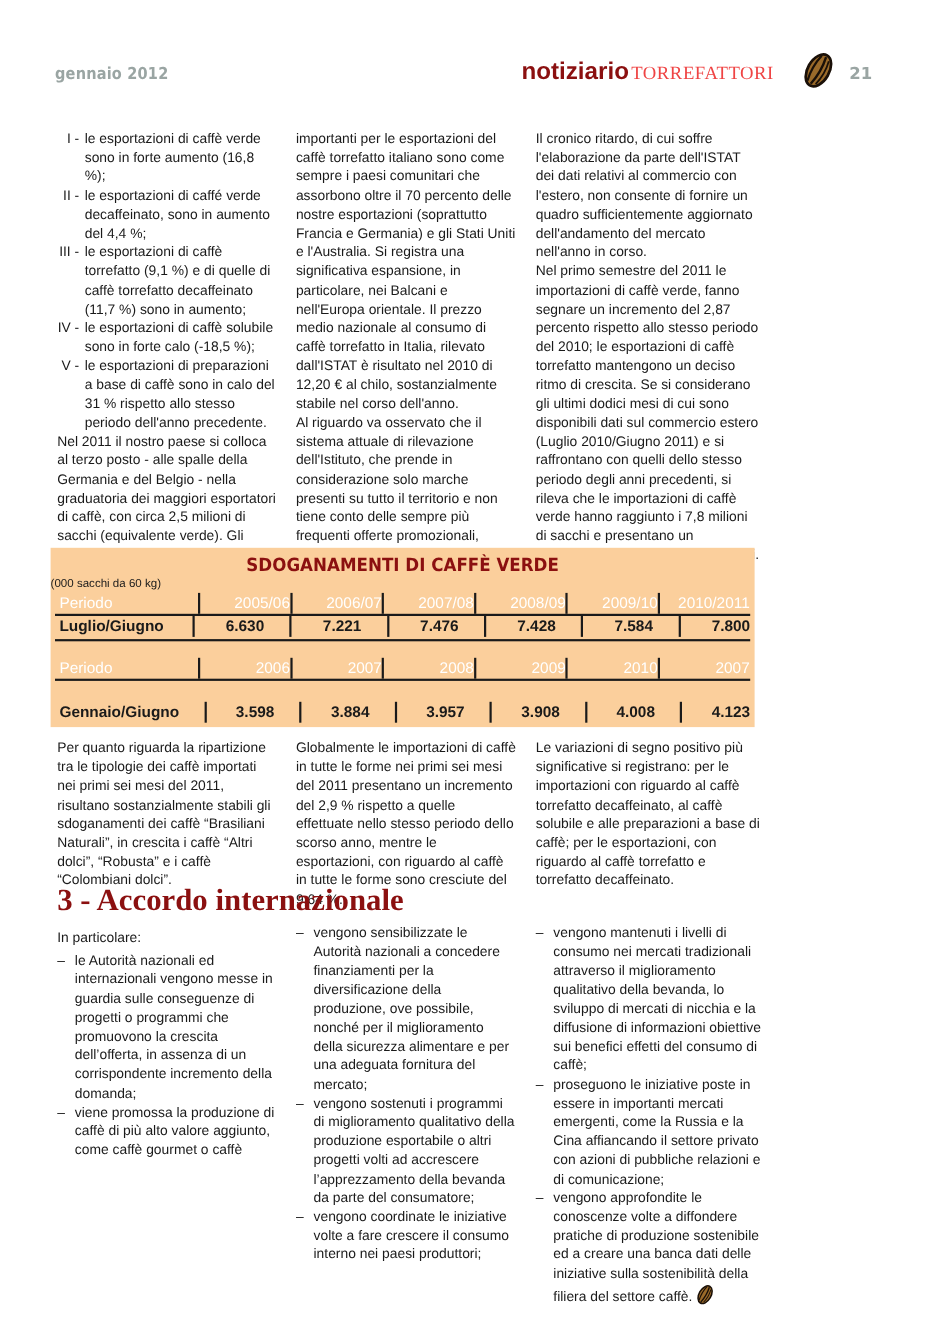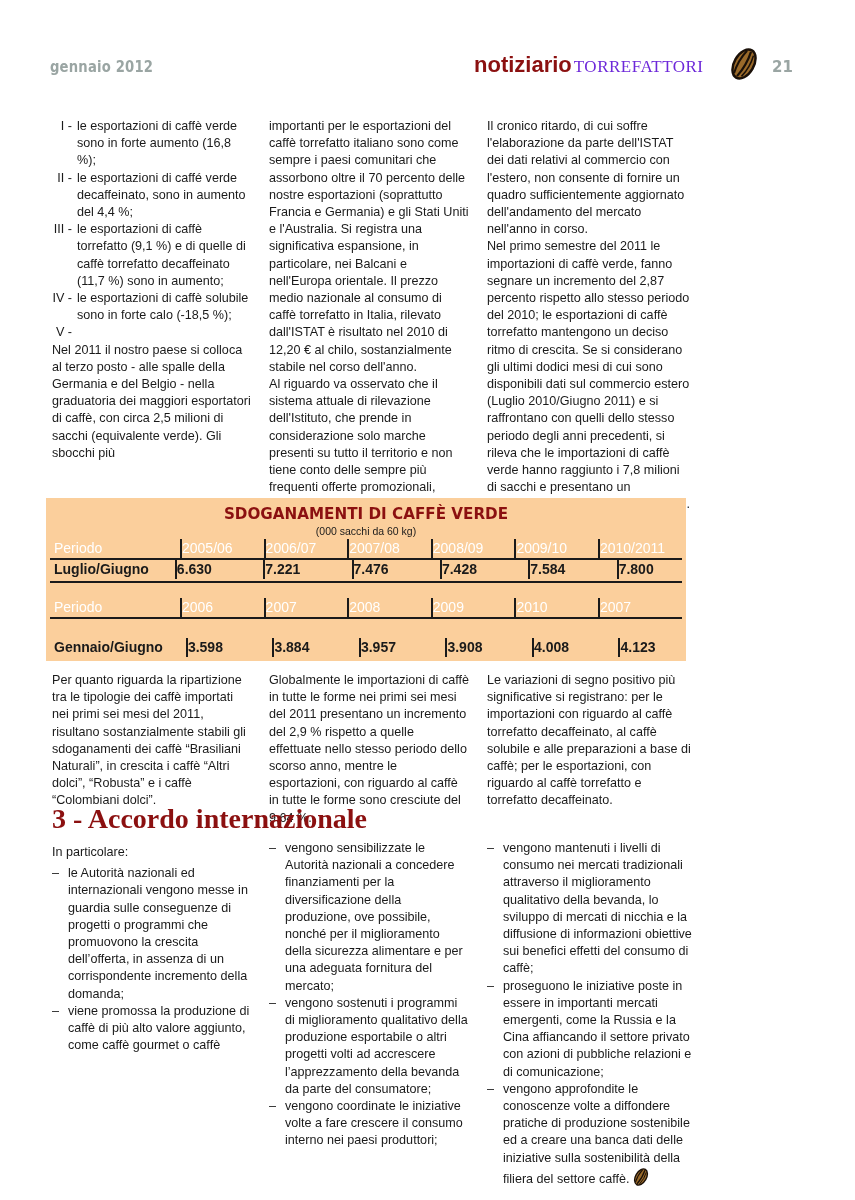--- a/index.html
+++ b/index.html
@@ -5,21 +5,21 @@
   html, body { margin: 0; padding: 0; background: #ffffff; }
   body { width: 855px; height: 1200px; position: relative; overflow: hidden;
          font-family: "Liberation Sans", sans-serif; color: #1a1a1a; }
   .abs { position: absolute; }
 
   
   .hdr-date { left: 50px; top: 58px; font-family: "DejaVu Sans", sans-serif; font-weight: bold;
               font-size: 15px; color: #9aa5a3; letter-spacing: 0.2px; transform: scaleX(0.88); transform-origin: left; }
   .hdr-brand { left: 474px; top: 52px; white-space: nowrap; }
   .hdr-brand .b1 { font-family: Liberation Sans, sans-serif; font-weight: bold; font-size: 22px; color: #8b1010; }
-  .hdr-brand .b2 { font-family: "Liberation Serif", serif; font-size: 17px; color: #6d28d9; letter-spacing: 0.5px; margin-left: 2px; }
+  .hdr-brand .b2 { font-family: "Liberation Serif", serif; font-size: 17px; color: #ef4444; letter-spacing: 0.5px; margin-left: 2px; }
   .hdr-bean { left: 726px; top: 46px; width: 36px; height: 36px; }
   .hdr-page { left: 772px; top: 58px; font-family: "DejaVu Sans", sans-serif; font-weight: bold; font-size: 15px; color: #9aa5a3; }
 
   
   .col { position: absolute; font-size: 12.6px; line-height: 17.2px; color: #1a1a1a; }
   .col p { margin: 0; }
   .c1 { left: 52px; width: 200px; }
   .c2 { left: 269px; width: 200px; }
   .c3 { left: 487px; width: 205px; }
 
@@ -29,23 +29,23 @@
 
   .dash { display: flex; margin: 0; }
   .dash .mk { width: 16px; flex: none; }
   .dash .txt { flex: 1; }
 
   
   .tbl { left: 46px; top: 498px; width: 640px; height: 163px; background: #fbcf9c; }
   .tbl-title { position: absolute; left: 0; top: 6px; width: 100%; text-align: center;
                font-family: "DejaVu Sans", sans-serif; font-weight: bold; font-size: 16.5px; color: #8b1010;
                transform: scaleX(0.92); }
-  .tbl-sub { position: absolute; left: 0; top: 27px; width: 100%; text-align: center; font-size: 10.5px; color: #1a1a1a; }
+  .tbl-sub { position: absolute; left: 0; top: 27px; width: 100%; text-align: left; font-size: 10.5px; color: #1a1a1a; }
   .trow { position: absolute; left: 4px; width: 632px; display: flex; height: 19px; line-height: 19px; }
-  .trow .cell { text-align: left; border-left: 2px solid #1a1a1a; box-sizing: border-box; }
+  .trow .cell { text-align: right; border-left: 2px solid #1a1a1a; box-sizing: border-box; }
   .trow .cell.first { border-left: none; text-align: left; width: 130px; padding-left: 4px; }
   .trow .cell { width: 83.6px; }
   .trow.head { color: #ffffff; font-size: 14px; }
   .trow.data { font-weight: bold; font-size: 14px; color: #1a1a1a; gap: 23px; }
   .hline { position: absolute; left: 4px; width: 632px; height: 2px; background: #1a1a1a; }
 
   
   .sec-h { left: 52px; top: 803px; font-family: "Liberation Serif", serif; font-weight: bold; font-size: 28px; color: #8b1010; white-space: nowrap; }
 
   .end-bean { display: inline-block; width: 20px; height: 20px; vertical-align: -4px; margin-left: 2px; }
@@ -82,20 +82,21 @@
   <div class="roman">
       <span class="num">III -</span>
       <span class="txt">le esportazioni di caffè torrefatto (9,1 %) e di quelle di caffè torrefatto decaffeinato (11,7 %) sono in aumento;</span>
     </div>
   <div class="roman">
       <span class="num">IV -</span>
       <span class="txt">le esportazioni di caffè solubile sono in forte calo (-18,5 %);</span>
     </div>
   <div class="roman">
       <span class="num">V -</span>
+      <span class="txt">le esportazioni di preparazioni a base di caffè sono in calo del 31 % rispetto allo stesso periodo dell'anno precedente.</span>
     </div>
   <p>Nel 2011 il nostro paese si colloca al terzo posto - alle spalle della Germania e del Belgio - nella graduatoria dei maggiori esportatori di caffè, con circa 2,5 milioni di sacchi (equivalente verde). Gli sbocchi più</p>
 </div>
 
 <div class="col c2" style="top:118px;">
   <p>importanti per le esportazioni del caffè torrefatto italiano sono come sempre i paesi comunitari che assorbono oltre il 70 percento delle nostre esportazioni (soprattutto Francia e Germania) e gli Stati Uniti e l'Australia. Si registra una significativa espansione, in particolare, nei Balcani e nell'Europa orientale. Il prezzo medio nazionale al consumo di caffè torrefatto in Italia, rilevato dall'ISTAT è risultato nel 2010 di 12,20 € al chilo, sostanzialmente stabile nel corso dell'anno.</p>
   <p>Al riguardo va osservato che il sistema attuale di rilevazione dell'Istituto, che prende in considerazione solo marche presenti su tutto il territorio e non tiene conto delle sempre più frequenti offerte promozionali, guarda più alla dinamica che non ai livelli dei prezzi.</p>
 </div>
 
 <div class="col c3" style="top:118px;">

